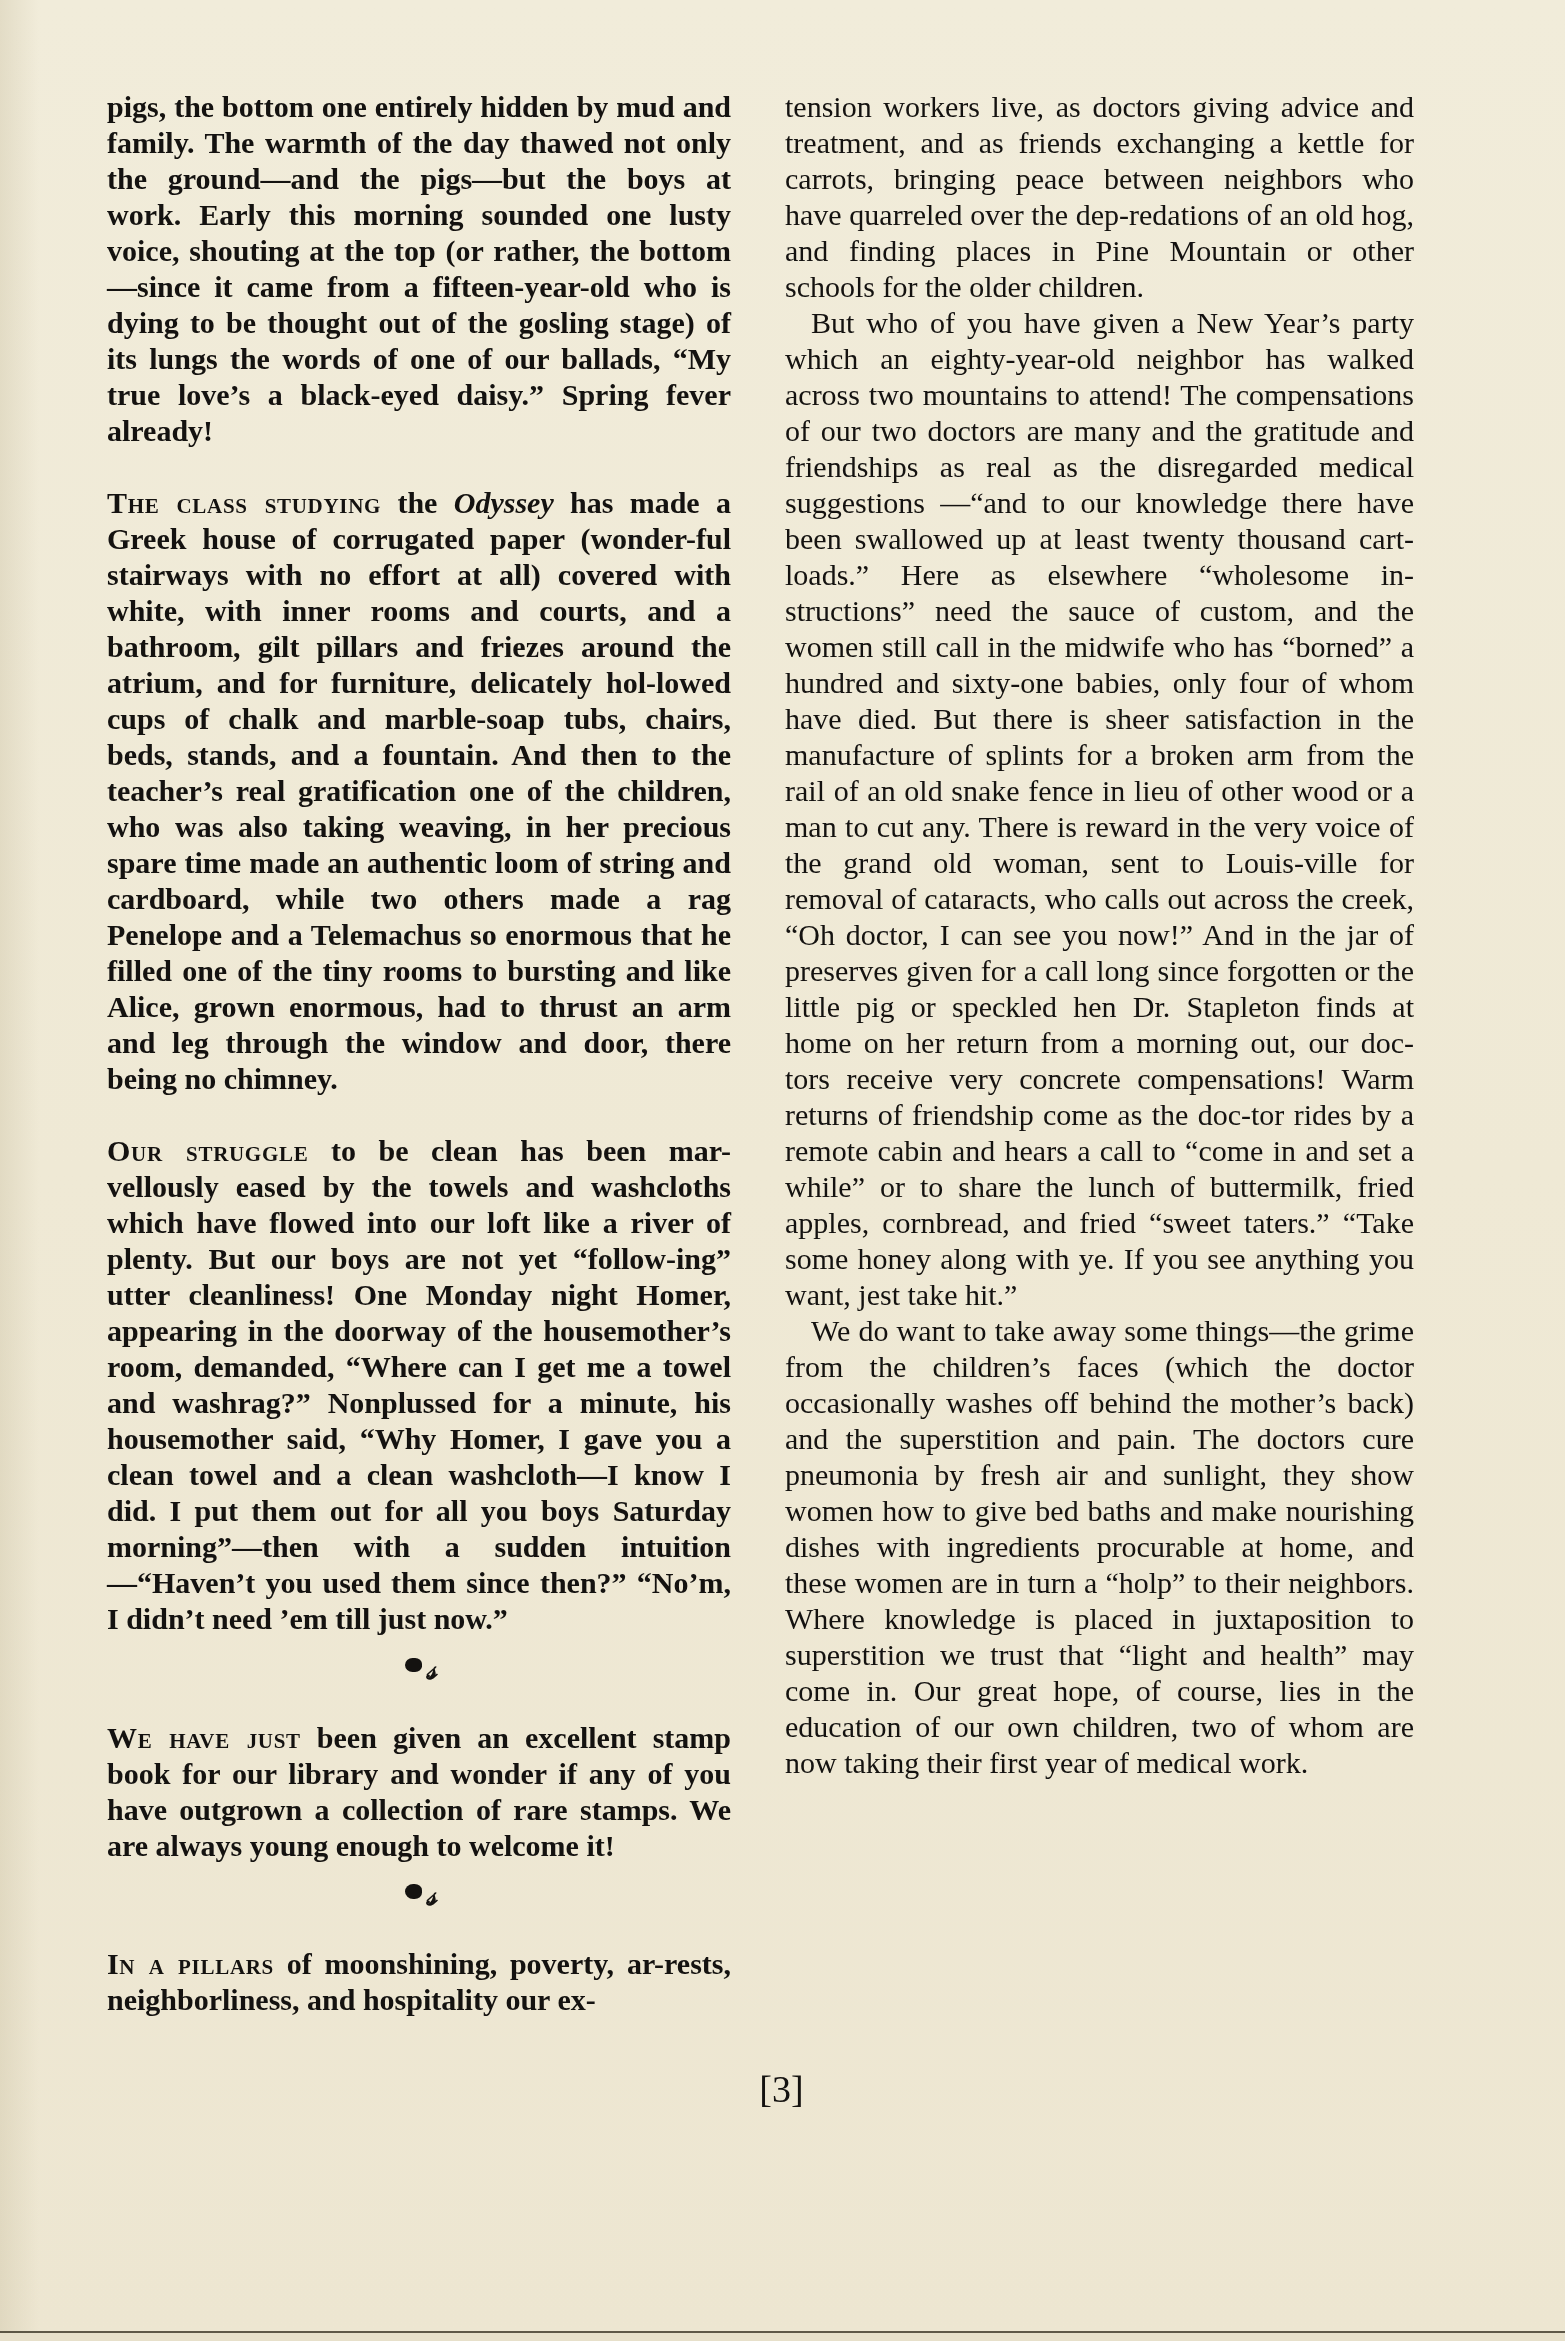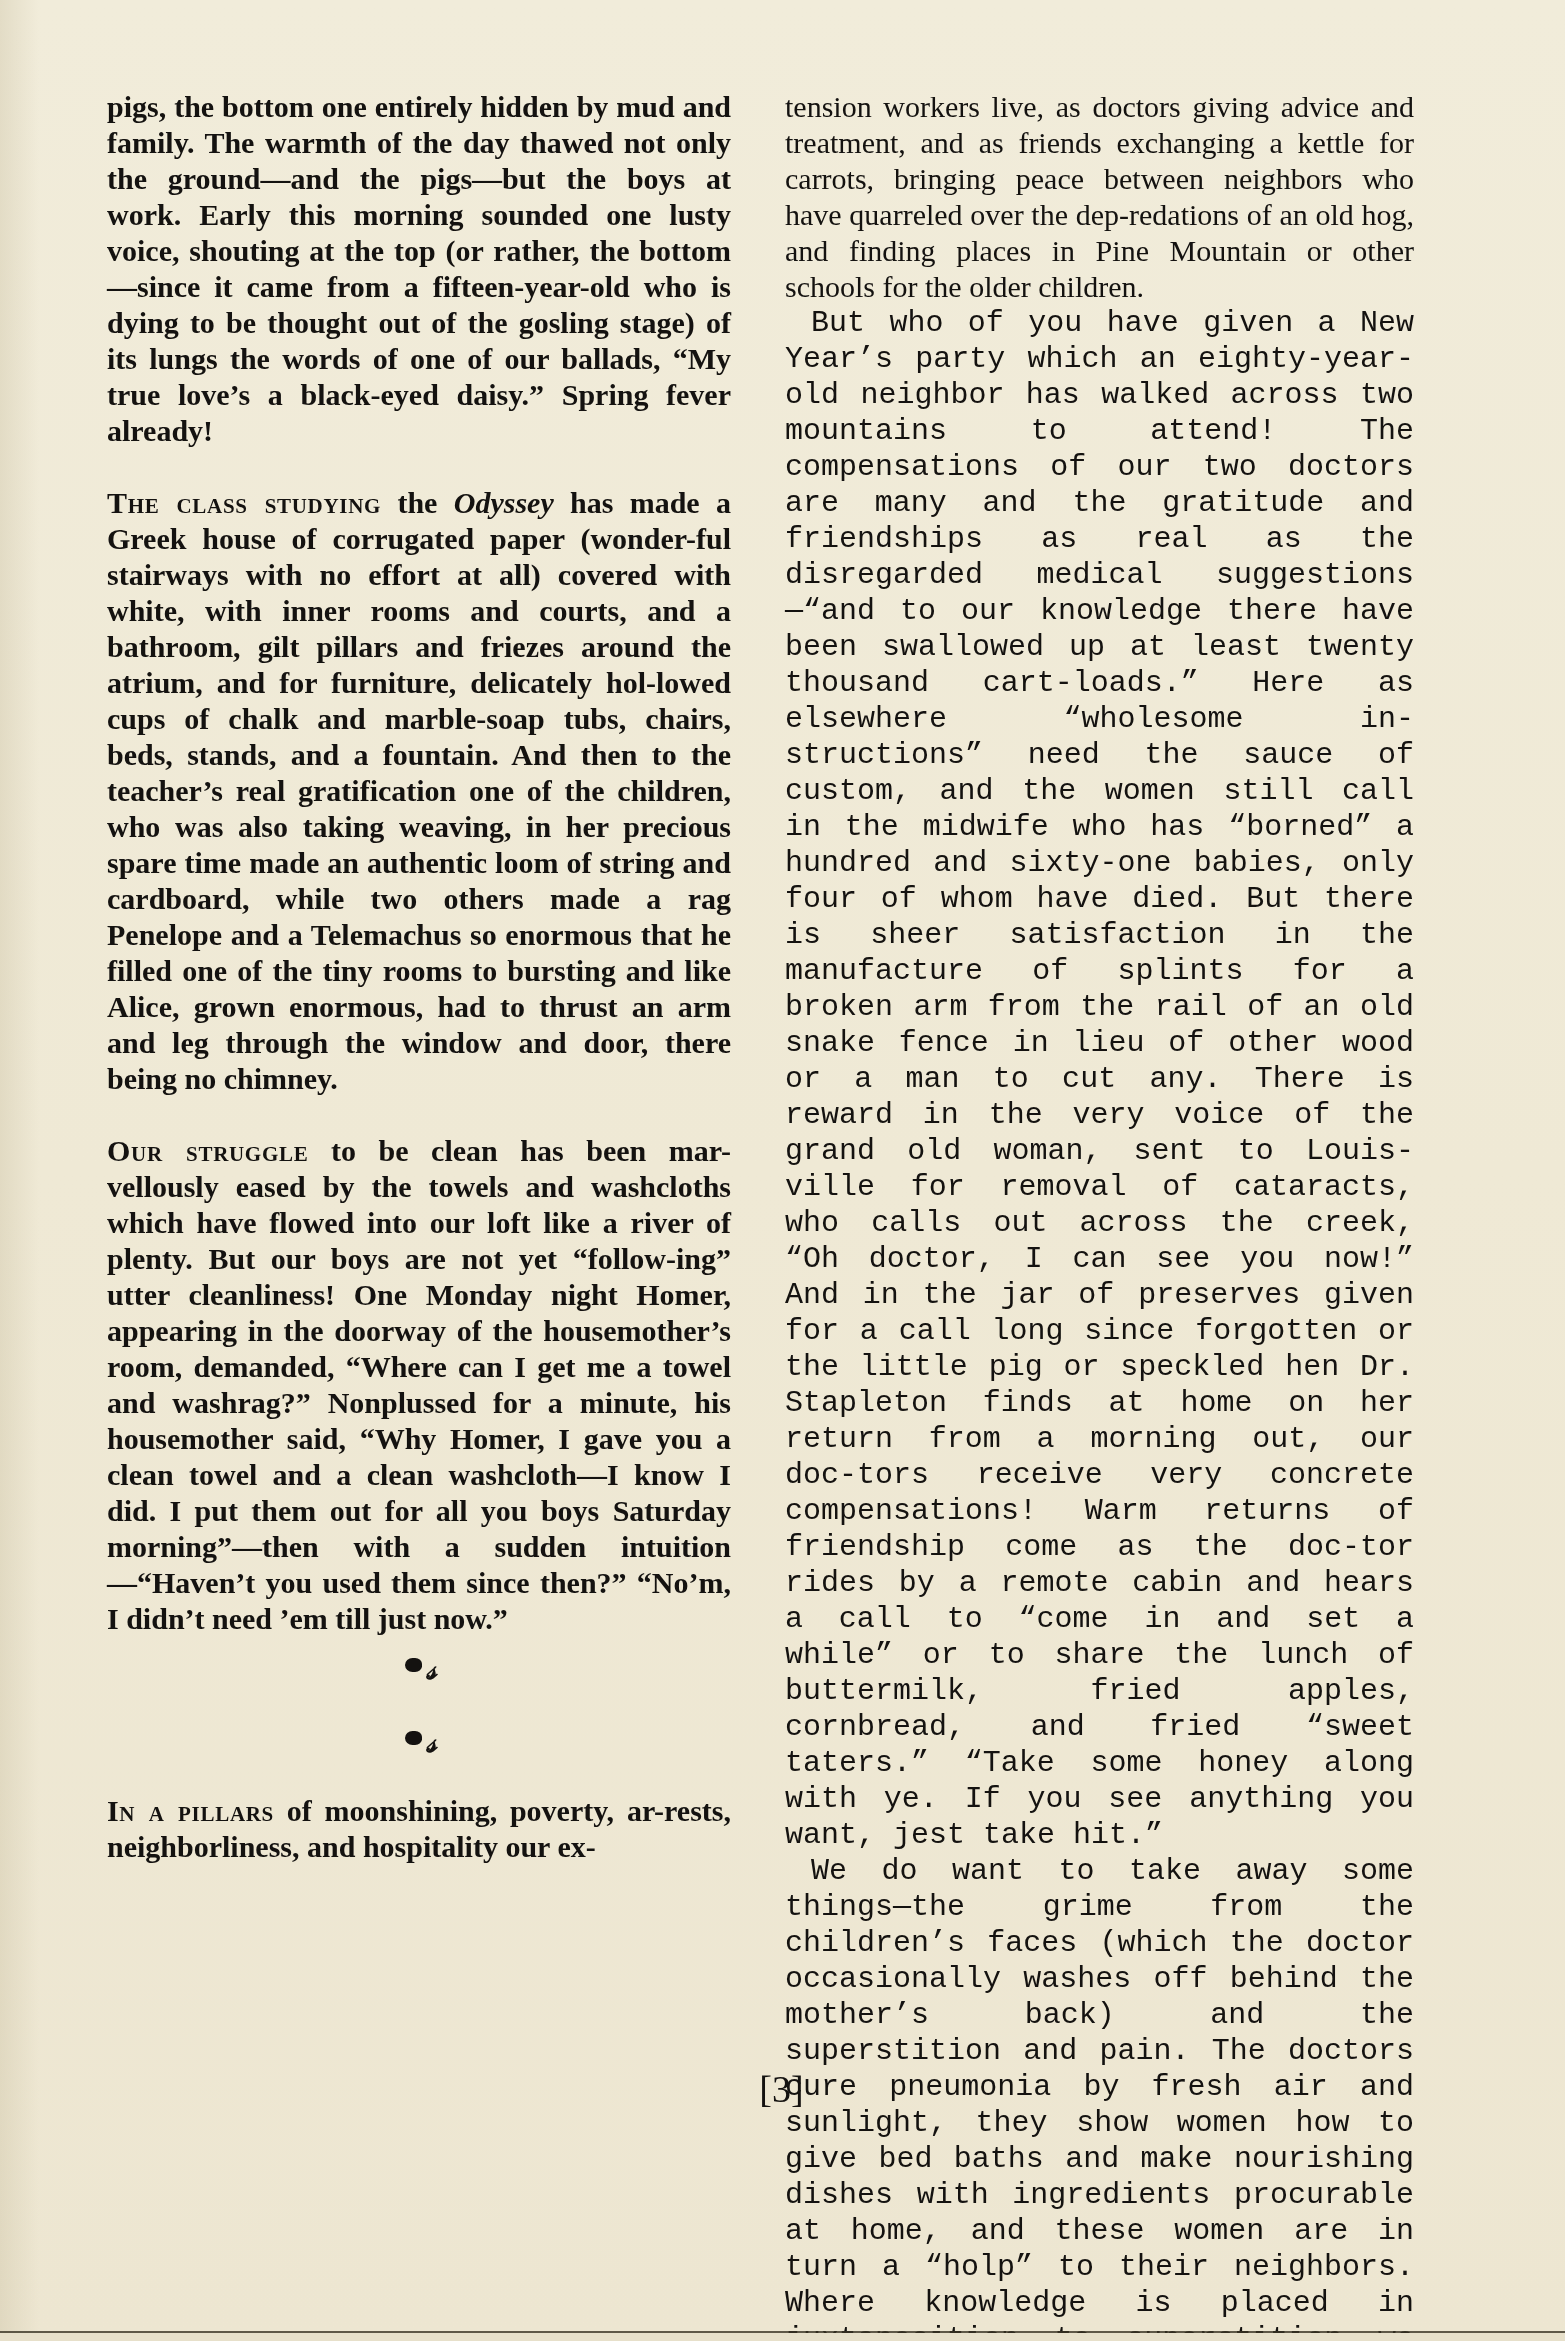--- a/index.html
+++ b/index.html
@@ -46,21 +46,21 @@
     font-size: 30px;
     line-height: 36px;
     text-align: justify;
     hyphens: manual;
   }
   .col-left { left: 107px; font-weight: bold; }
   .col-right { left: 785px; width: 629px; }
   .para {
     margin: 0;
   }
-  .para.indent { text-indent: 26px; font-family: Liberation Mono, monospace; }
+  .para.indent { text-indent: 26px; }
   .gap-after { margin-bottom: 36px; }
   .sc {
     font-variant: small-caps;
     letter-spacing: 0.7px;
   }
   .fleuron {
     text-align: center;
     font-size: 29px;
     line-height: 36px;
     margin: 9.2px 0 34px 0;
@@ -101,20 +101,21 @@
 
 <div class="column col-left">
   <p class="para gap-after">pigs, the bottom one entirely hidden by mud and family. The warmth of the day thawed not only the ground—and the pigs—but the boys at work. Early this morning sounded one lusty voice, shouting at the top (or rather, the bottom—since it came from a fifteen-year-old who is dying to be thought out of the gosling stage) of its lungs the words of one of our ballads, “My true love’s a black-eyed daisy.” Spring fever already!</p>
 
   <p class="para gap-after"><span class="sc">The class studying</span><span> the </span><em>Odyssey</em><span> has made a Greek house of corrugated paper (wonder-ful stairways with no effort at all) covered with white, with inner rooms and courts, and a bathroom, gilt pillars and friezes around the atrium, and for furniture, delicately hol-lowed cups of chalk and marble-soap tubs, chairs, beds, stands, and a fountain. And then to the teacher’s real gratification one of the children, who was also taking weaving, in her precious spare time made an authentic loom of string and cardboard, while two others made a rag Penelope and a Telemachus so enormous that he filled one of the tiny rooms to bursting and like Alice, grown enormous, had to thrust an arm and leg through the window and door, there being no chimney.</span></p>
 
   <p class="para"><span class="sc">Our struggle</span><span> to be clean has been mar-vellously eased by the towels and washcloths which have flowed into our loft like a river of plenty. But our boys are not yet “follow-ing” utter cleanliness! One Monday night Homer, appearing in the doorway of the housemother’s room, demanded, “Where can I get me a towel and washrag?” Nonplussed for a minute, his housemother said, “Why Homer, I gave you a clean towel and a clean washcloth—I know I did. I put them out for all you boys Saturday morning”—then with a sudden intuition—“Haven’t you used them since then?” “No’m, I didn’t need ’em till just now.”</span></p>
 
   <div class="fleuron"><span class="bud"></span><span class="curl">𝓈</span></div>
 
+  <p class="para"><span class="sc">We have just</span><span> been given an excellent stamp book for our library and wonder if any of you have outgrown a collection of rare stamps. We are always young enough to welcome it!</span></p>
 
   <div class="fleuron"><span class="bud"></span><span class="curl">𝓈</span></div>
 
   <p class="para"><span class="sc">In a pillars</span><span> of moonshining, poverty, ar-rests, neighborliness, and hospitality our ex-</span></p>
 </div>
 
 <div class="column col-right">
   <p class="para">tension workers live, as doctors giving advice and treatment, and as friends exchanging a kettle for carrots, bringing peace between neighbors who have quarreled over the dep-redations of an old hog, and finding places in Pine Mountain or other schools for the older children.</p>
   <p class="para indent">But who of you have given a New Year’s party which an eighty-year-old neighbor has walked across two mountains to attend! The compensations of our two doctors are many and the gratitude and friendships as real as the disregarded medical suggestions —“and to our knowledge there have been swallowed up at least twenty thousand cart-loads.” Here as elsewhere “wholesome in-structions” need the sauce of custom, and the women still call in the midwife who has “borned” a hundred and sixty-one babies, only four of whom have died. But there is sheer satisfaction in the manufacture of splints for a broken arm from the rail of an old snake fence in lieu of other wood or a man to cut any. There is reward in the very voice of the grand old woman, sent to Louis-ville for removal of cataracts, who calls out across the creek, “Oh doctor, I can see you now!” And in the jar of preserves given for a call long since forgotten or the little pig or speckled hen Dr. Stapleton finds at home on her return from a morning out, our doc-tors receive very concrete compensations! Warm returns of friendship come as the doc-tor rides by a remote cabin and hears a call to “come in and set a while” or to share the lunch of buttermilk, fried apples, cornbread, and fried “sweet taters.” “Take some honey along with ye. If you see anything you want, jest take hit.”</p>
   <p class="para indent">We do want to take away some things—the grime from the children’s faces (which the doctor occasionally washes off behind the mother’s back) and the superstition and pain. The doctors cure pneumonia by fresh air and sunlight, they show women how to give bed baths and make nourishing dishes with ingredients procurable at home, and these women are in turn a “holp” to their neighbors. Where knowledge is placed in juxtaposition to superstition we trust that “light and health” may come in. Our great hope, of course, lies in the education of our own children, two of whom are now taking their first year of medical work.</p>

